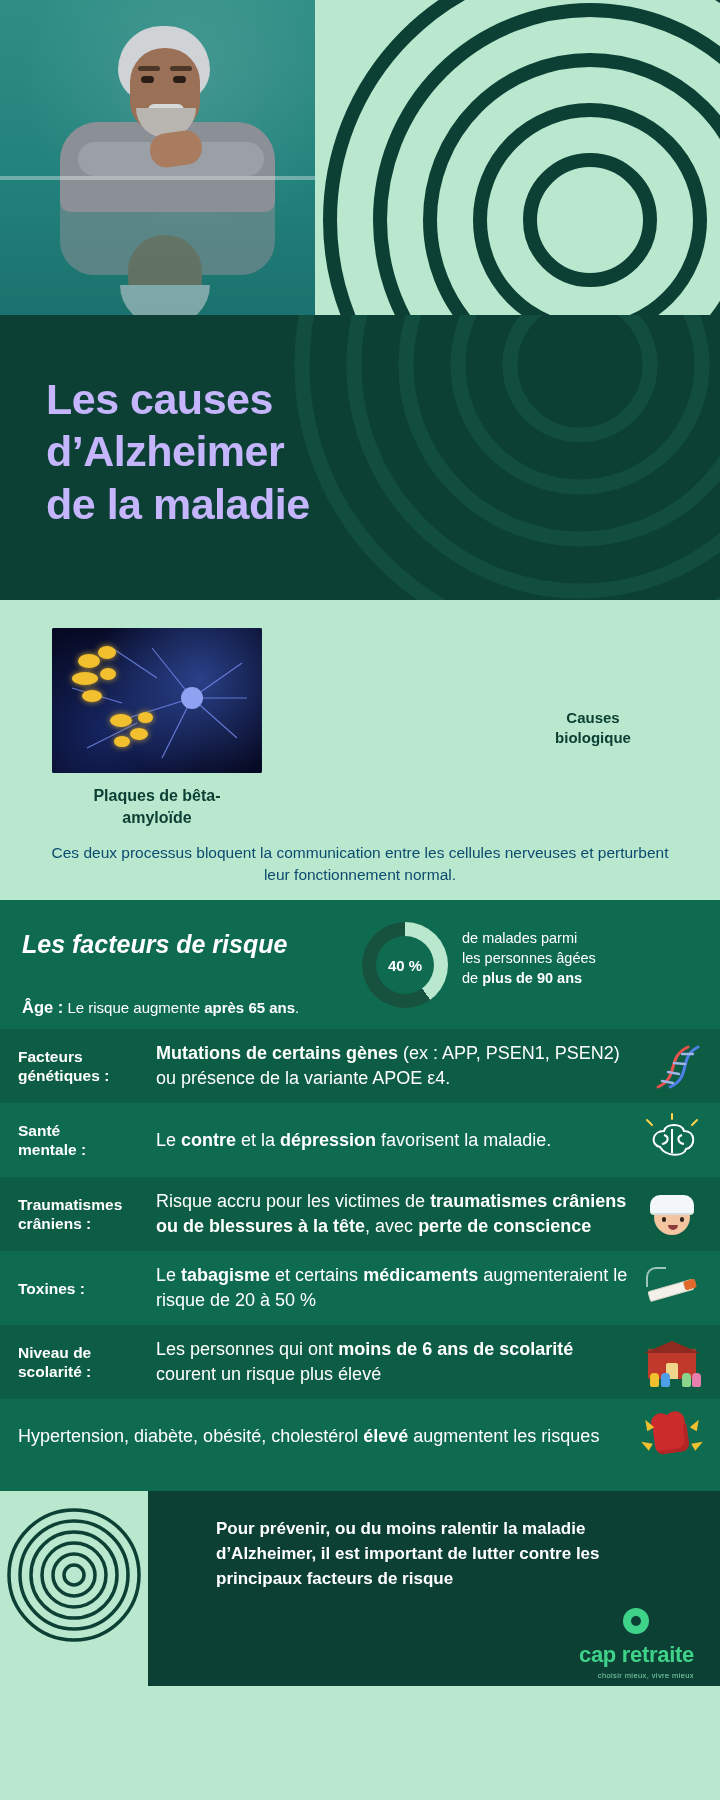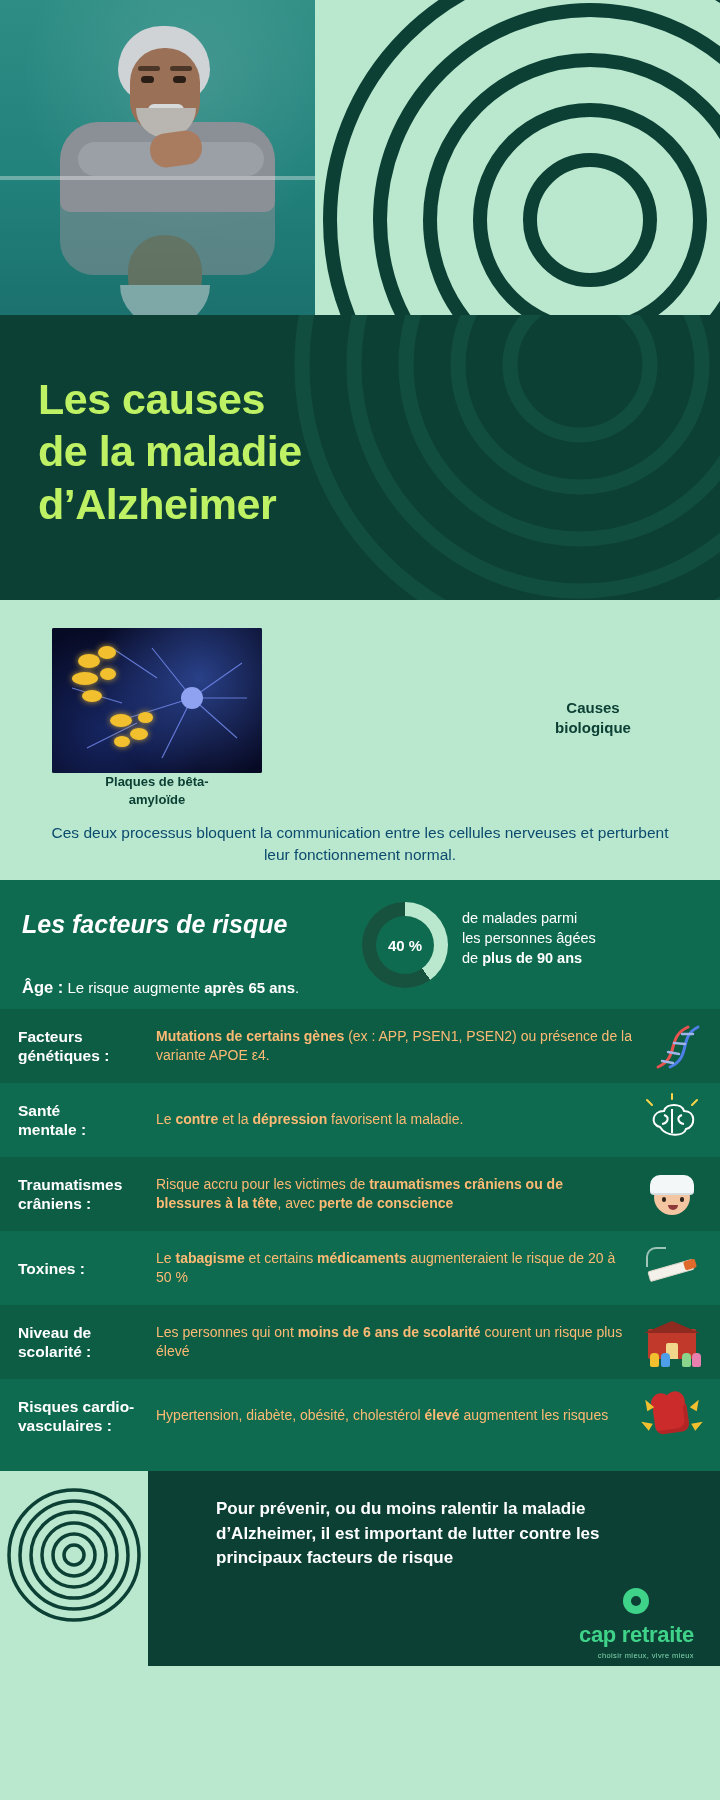--- a/index.html
+++ b/index.html
@@ -123,23 +123,23 @@
   .title-rings {
     position: absolute;
     right: -170px;
     top: -260px;
     width: 620px;
     height: 620px;
     opacity: 0.55;
   }
   .title-text {
     position: absolute;
-    left: 38px;
+    left: 46px;
     top: 58px;
-    color: #bef264;
+    color: #c4b5fd;
     font-size: 43px;
     line-height: 1.22;
     font-weight: bold;
     letter-spacing: -0.5px;
   }
 
   
   .bio {
     position: relative;
     width: 720px;
@@ -188,25 +188,25 @@
     display: flex;
     align-items: center;
     justify-content: center;
     text-align: center;
     color: #0d4034;
     font-weight: bold;
     font-size: 15px;
     line-height: 1.35;
   }
   .bio-cap {
-    margin-top: 0;
+    margin-top: 12px;
     text-align: center;
     color: #0d4034;
     font-weight: bold;
-    font-size: 13px;
+    font-size: 16px;
     line-height: 1.35;
     width: 210px;
   }
   .bio-note {
     margin: 14px 40px 0 40px;
     text-align: center;
     color: #0c4a6e;
     font-size: 15.5px;
     line-height: 1.42;
   }
@@ -280,22 +280,22 @@
   .rf-label {
     width: 138px;
     flex: 0 0 138px;
     color: #ffffff;
     font-weight: bold;
     font-size: 15.5px;
     line-height: 1.25;
   }
   .rf-desc {
     flex: 1 1 auto;
-    color: #fdba74;
-    font-size: 14px;
+    color: #ffffff;
+    font-size: 18px;
     line-height: 1.4;
     padding-right: 8px;
   }
   .rf-desc b { font-weight: bold; }
   .rf-icon {
     width: 64px;
     flex: 0 0 64px;
     height: 54px;
     position: relative;
   }
@@ -463,22 +463,22 @@
       <g fill="none" stroke="#155b48" stroke-width="15">
         <circle cx="310" cy="310" r="70"></circle>
         <circle cx="310" cy="310" r="122"></circle>
         <circle cx="310" cy="310" r="174"></circle>
         <circle cx="310" cy="310" r="226"></circle>
         <circle cx="310" cy="310" r="278"></circle>
       </g>
     </svg>
     <div class="title-text">
       <div>Les causes</div>
+      <div>d’Alzheimer</div>
       <div>de la maladie</div>
-      <div>d’Alzheimer</div>
     </div>
   </div>
 
   <div class="bio">
     <div class="bio-row">
       <div class="bio-imgwrap">
         <div class="bio-img">
           <div class="neuro-bg"></div>
           <svg viewBox="0 0 210 145" style="position:absolute;inset:0">
             <g stroke="#6f86e8" stroke-width="1.2" fill="none" opacity="0.85">
@@ -604,22 +604,20 @@
           <div class="school-roof"></div>
           <div class="school-door"></div>
           <div class="kid" style="left:10px; background:#f2c02e;"></div>
           <div class="kid" style="left:21px; background:#4f9fe8;"></div>
           <div class="kid" style="left:42px; background:#8bd48b;"></div>
           <div class="kid" style="left:52px; background:#e87fae;"></div>
         </div>
       </div>
 
       <div class="rf-row">
-        <div class="rf-label" style="white-space:pre-line">Risques cardio-
-vasculaires :</div>
         <div class="rf-desc">Hypertension, diabète, obésité, cholestérol <b>élevé</b> augmentent les risques</div>
         <div class="rf-icon">
           <div class="heart"></div>
           <div class="bolt" style="left:4px; top:10px; transform:rotate(-30deg);"></div>
           <div class="bolt" style="left:2px; top:30px; transform:rotate(-60deg);"></div>
           <div class="bolt" style="left:52px; top:10px; transform:rotate(30deg);"></div>
           <div class="bolt" style="left:54px; top:30px; transform:rotate(60deg);"></div>
         </div>
       </div>
 

